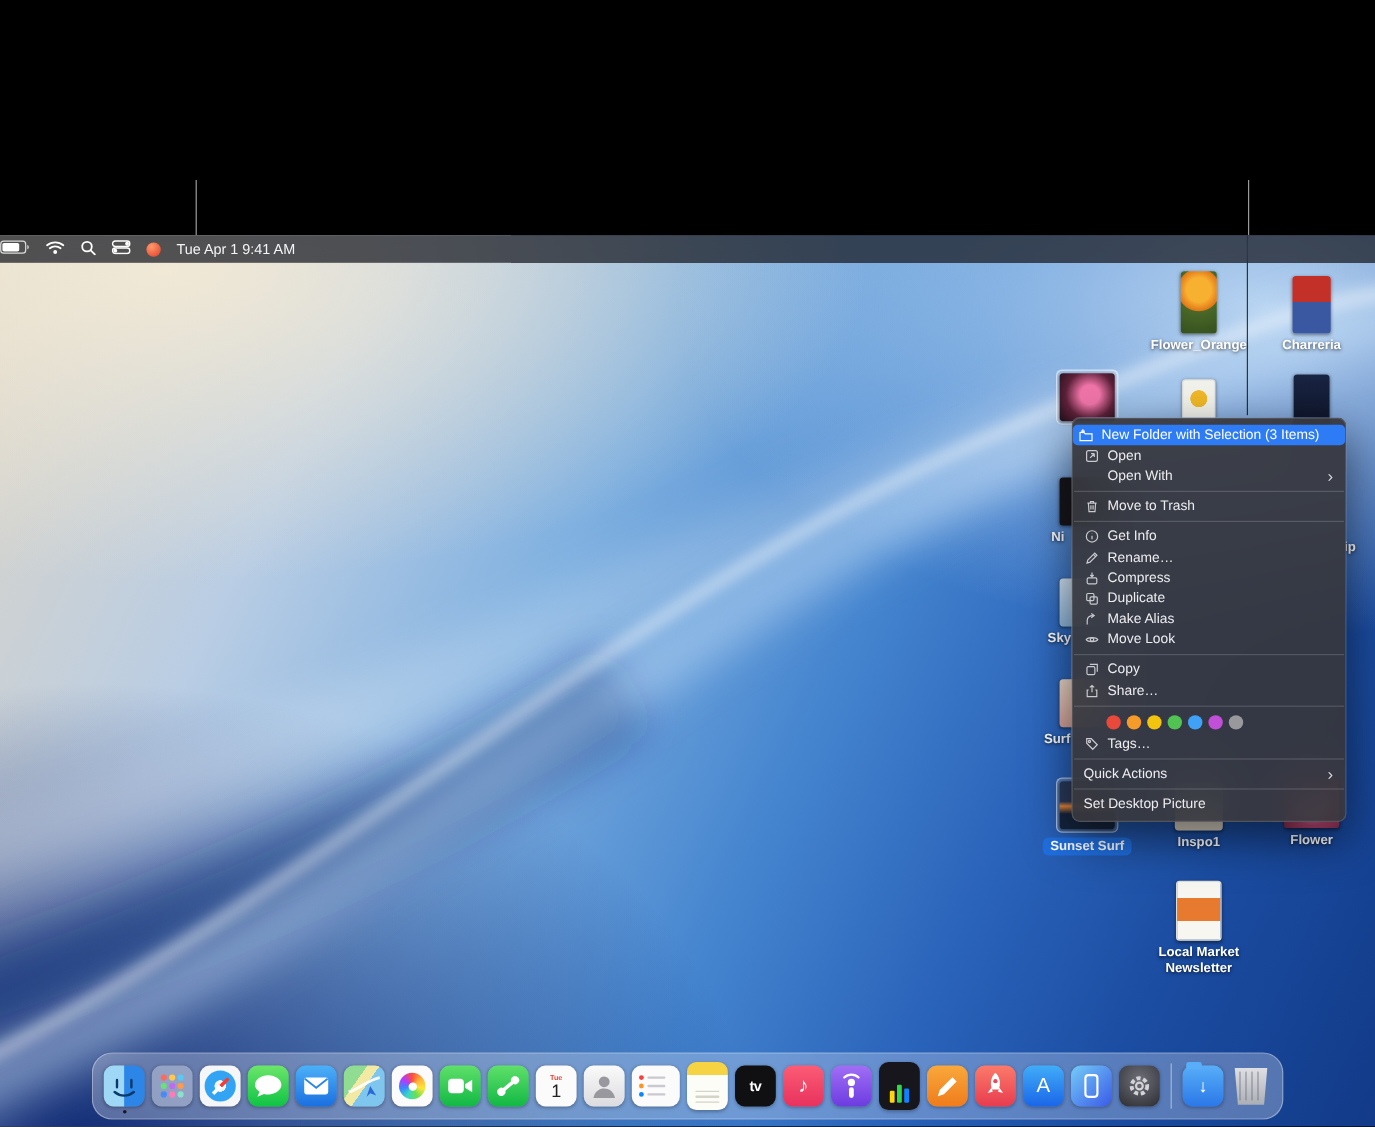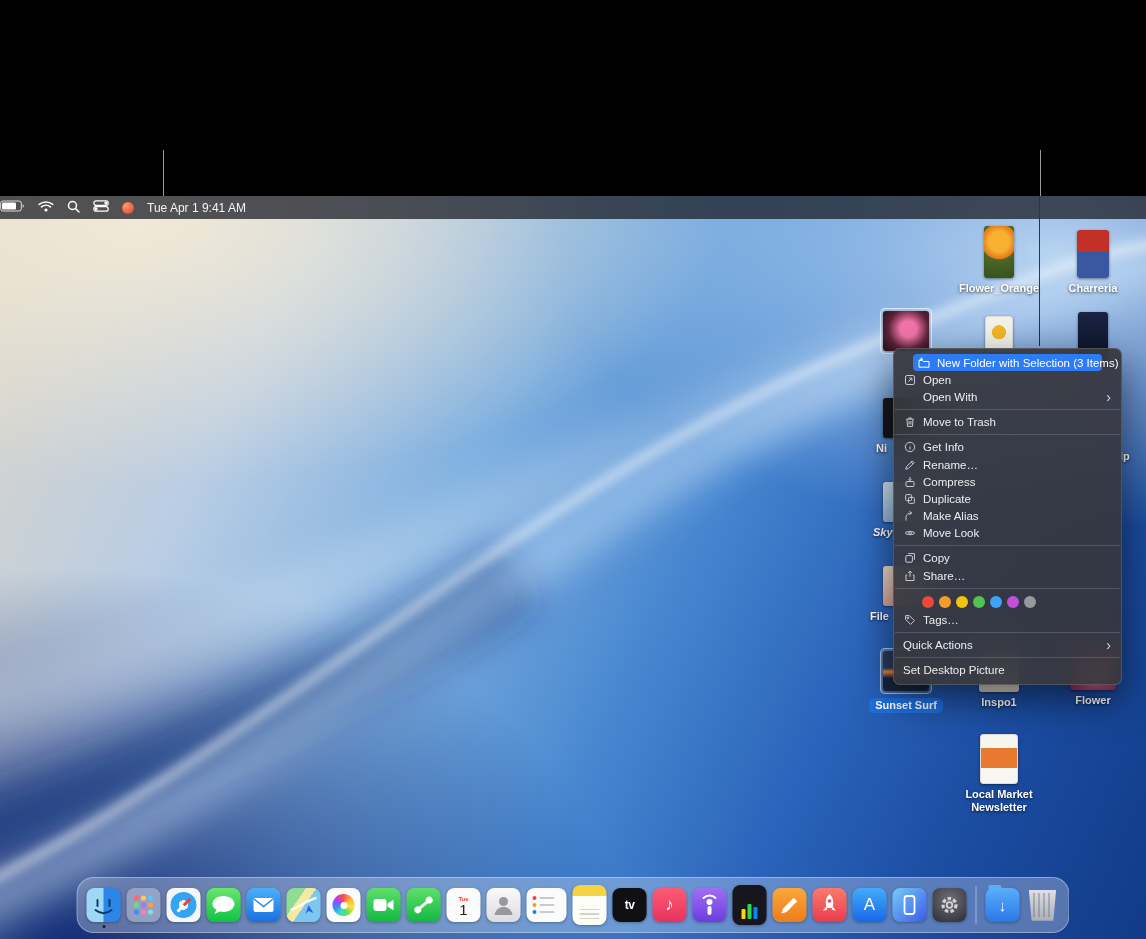--- a/index.html
+++ b/index.html
@@ -39,21 +39,21 @@
   
   .dicon{position:absolute;width:88px;display:flex;flex-direction:column;align-items:center;z-index:3;}
   .thumb{border-radius:3px;box-shadow:0 1px 3px rgba(0,0,0,0.45);}
   .selbox{background:rgba(255,255,255,0.22);border:1.5px solid rgba(255,255,255,0.55);
           border-radius:5px;padding:2px;}
   .dlabel{margin-top:4px;font-size:11px;font-weight:700;color:#fff;text-align:center;
           line-height:1.2;text-shadow:0 1px 3px rgba(0,0,0,0.7);max-width:84px;}
   .sel-label{background:#1f6fe0;border-radius:5px;padding:1px 6px;text-shadow:none;}
   .frag .dlabel{align-self:flex-start;text-align:right;margin-top:4px;}
   .f-ni .dlabel{padding-left:14px;}
-  .f-sky .dlabel{padding-left:11px;font-style:italic;}
+  .f-sky .dlabel{padding-left:11px;}
   .f-stra .dlabel{padding-left:8px;}
   .lbl-ip{position:absolute;left:1120px;top:254px;z-index:3;font-size:11px;font-weight:700;
           color:#fff;text-shadow:0 1px 3px rgba(0,0,0,0.7);}
 
   .t-mad{width:46px;height:36px;background:radial-gradient(circle at 50% 40%,#8a3a24 0 28%,#53201a 60%,#2e120e);}
   .t-fo{width:30px;height:52px;background:radial-gradient(circle at 50% 30%,#f8b030 0 26%,#e07818 44%,#4a6828 46%,#35501e);}
   .t-char{width:32px;height:48px;background:linear-gradient(#c23028 0 45%,#3a58a2 45%);}
   .t-selflower{width:46px;height:40px;background:radial-gradient(circle at 55% 45%,#ef74a8 0 24%,#5c2139 60%,#1f0f17);}
   .t-smallflower{width:26px;height:34px;background:radial-gradient(circle at 50% 45%,#f0b828 0 30%,rgba(0,0,0,0) 32%),#f2f2ec;border:1px solid #ddd;}
   .t-navy{width:30px;height:48px;background:linear-gradient(#1a2544,#0d1326);}
@@ -65,21 +65,21 @@
   .t-flower{width:46px;height:42px;background:radial-gradient(circle at 50% 50%,#f38cba 0 34%,#c24a7a 60%,#8a3050);}
   .t-lmn{width:36px;height:48px;background:linear-gradient(#f8f6f0 0 28%,#e87a30 28% 68%,#f8f6f0 68%);border:1px solid #e0ddd4;}
   .t-bee{width:34px;height:44px;background:radial-gradient(circle at 50% 42%,#f8d838 0 13%,#ffffff 14% 44%,#efeee6 45%);border:1px solid #e4e2da;}
 
   
   .cmenu{position:absolute;left:893px;top:152px;width:227px;z-index:10;
     background:rgba(54,54,60,0.92);backdrop-filter:blur(22px);
     border:1px solid rgba(255,255,255,0.14);border-radius:7px;
     box-shadow:0 14px 38px rgba(0,0,0,0.55);padding:5px 0;color:#ededf0;font-size:11.5px;}
   .cm-item{display:flex;align-items:center;gap:7px;height:17.2px;padding:0 10px 0 9px;white-space:nowrap;cursor:default;}
-  .cm-item.hl{background:#2e7bf6;border-radius:4px;margin:0 19px;padding:0 5px 0 4px;color:#fff;}
+  .cm-item.hl{background:#2e7bf6;border-radius:4px;margin:0 0;padding:0 5px 0 4px;color:#fff;}
   .cm-ic{width:13px;display:flex;justify-content:center;align-items:center;color:#c9c9d0;flex:0 0 13px;}
   .hl .cm-ic{color:#fff;}
   .cm-ic.empty{visibility:hidden;}
   .cm-label{white-space:nowrap;}
   .cm-chevron{margin-left:auto;font-size:14px;line-height:1;color:#d6d6dc;}
   .cm-sep{height:1px;background:rgba(255,255,255,0.16);margin:3.5px 1px;}
   .cm-tags{display:flex;align-items:center;gap:5px;height:17px;padding:1px 10px 1px 28px;}
   .tag-dot{width:12px;height:12px;border-radius:50%;cursor:default;}
 
   
@@ -224,21 +224,21 @@
       <div class="dlabel">Ni</div>
     </div>
     <div class="lbl-ip">ip</div>
 
     <div class="dicon frag f-sky" style="left:862px;top:286px">
       <div class="thumb t-sky"></div>
       <div class="dlabel">Sky</div>
     </div>
     <div class="dicon frag f-stra" style="left:862px;top:370px">
       <div class="thumb t-stra"></div>
-      <div class="dlabel">File</div>
+      <div class="dlabel">Surf</div>
     </div>
 
     <div class="dicon" style="left:862px;top:452px">
       <div class="selbox">
         <div class="thumb t-sunset"></div>
       </div>
       <div class="dlabel sel-label">Sunset Surf</div>
     </div>
     <div class="dicon" style="left:955px;top:456px">
       <div class="thumb t-inspo"></div>

